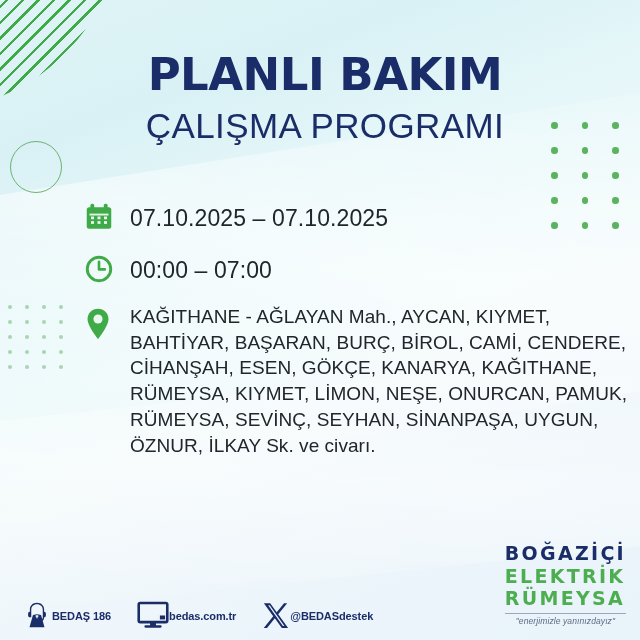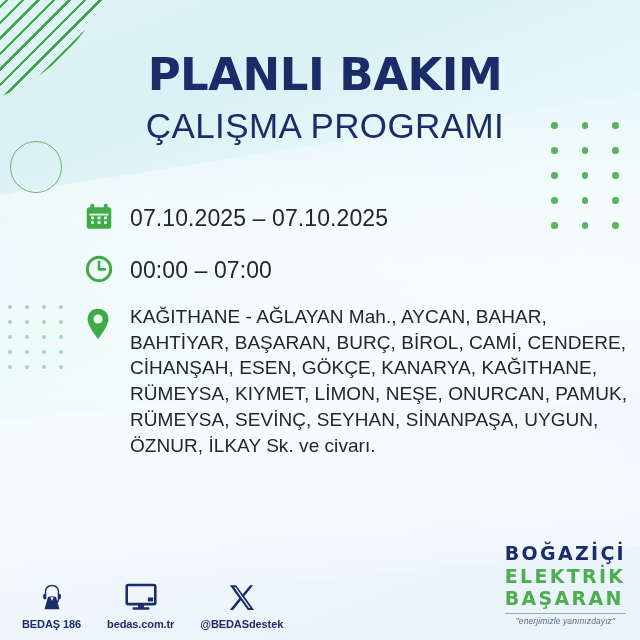--- a/index.html
+++ b/index.html
@@ -183,21 +183,21 @@
   }
   .contacts {
     position: absolute;
     left: 22px;
     bottom: 10px;
     display: flex;
     align-items: flex-end;
   }
   .contact {
     display: flex;
-    flex-direction: column;
+    flex-direction: row;
     align-items: center;
     margin-right: 26px;
   }
   .contact .gly {
     height: 34px;
     display: flex;
     align-items: flex-end;
     justify-content: center;
   }
   .contact .lbl {
@@ -357,21 +357,21 @@
 
     <div class="info-row addr">
       <div class="info-icon">
         <svg width="28" height="32" viewBox="0 0 24 30" aria-hidden="true">
           <path d="M12 0.8 C6.4 0.8 2.2 5.0 2.2 10.4 C2.2 17.2 12 29.2 12 29.2
                    S21.8 17.2 21.8 10.4 C21.8 5.0 17.6 0.8 12 0.8 Z" fill="#3faa48"></path>
           <circle cx="12" cy="10.3" r="4.3" fill="#eaf7ef"></circle>
         </svg>
       </div>
       <div class="addr-text">
-        <span class="ln">KAĞITHANE - AĞLAYAN Mah., AYCAN, BAHAR,</span>
+        <span class="ln">KAĞITHANE - AĞLAYAN Mah., AYCAN, KIYMET,</span>
         <span class="ln">BAHTİYAR, BAŞARAN, BURÇ, BİROL, CAMİ, CENDERE,</span>
         <span class="ln">CİHANŞAH, ESEN, GÖKÇE, KANARYA, KAĞITHANE,</span>
         <span class="ln">RÜMEYSA, KIYMET, LİMON, NEŞE, ONURCAN, PAMUK,</span>
         <span class="ln">RÜMEYSA, SEVİNÇ, SEYHAN, SİNANPAŞA, UYGUN,</span>
         <span class="ln">ÖZNUR, İLKAY Sk. ve civarı.</span>
       </div>
     </div>
   </div>
 
   <div class="footer">
@@ -417,19 +417,19 @@
           </svg>
         </div>
         <div class="lbl">@BEDASdestek</div>
       </div>
 
     </div>
 
     <div class="brand">
       <div class="bl b1">BOĞAZİÇİ</div>
       <div class="bl b2">ELEKTRİK</div>
-      <div class="bl b3">BAŞARAN</div>
+      <div class="bl b3">RÜMEYSA</div>
       <div class="rule"></div>
       <div class="tag">"enerjimizle yanınızdayız"</div>
     </div>
 
   </div>
 </div>
 
 </body></html>

